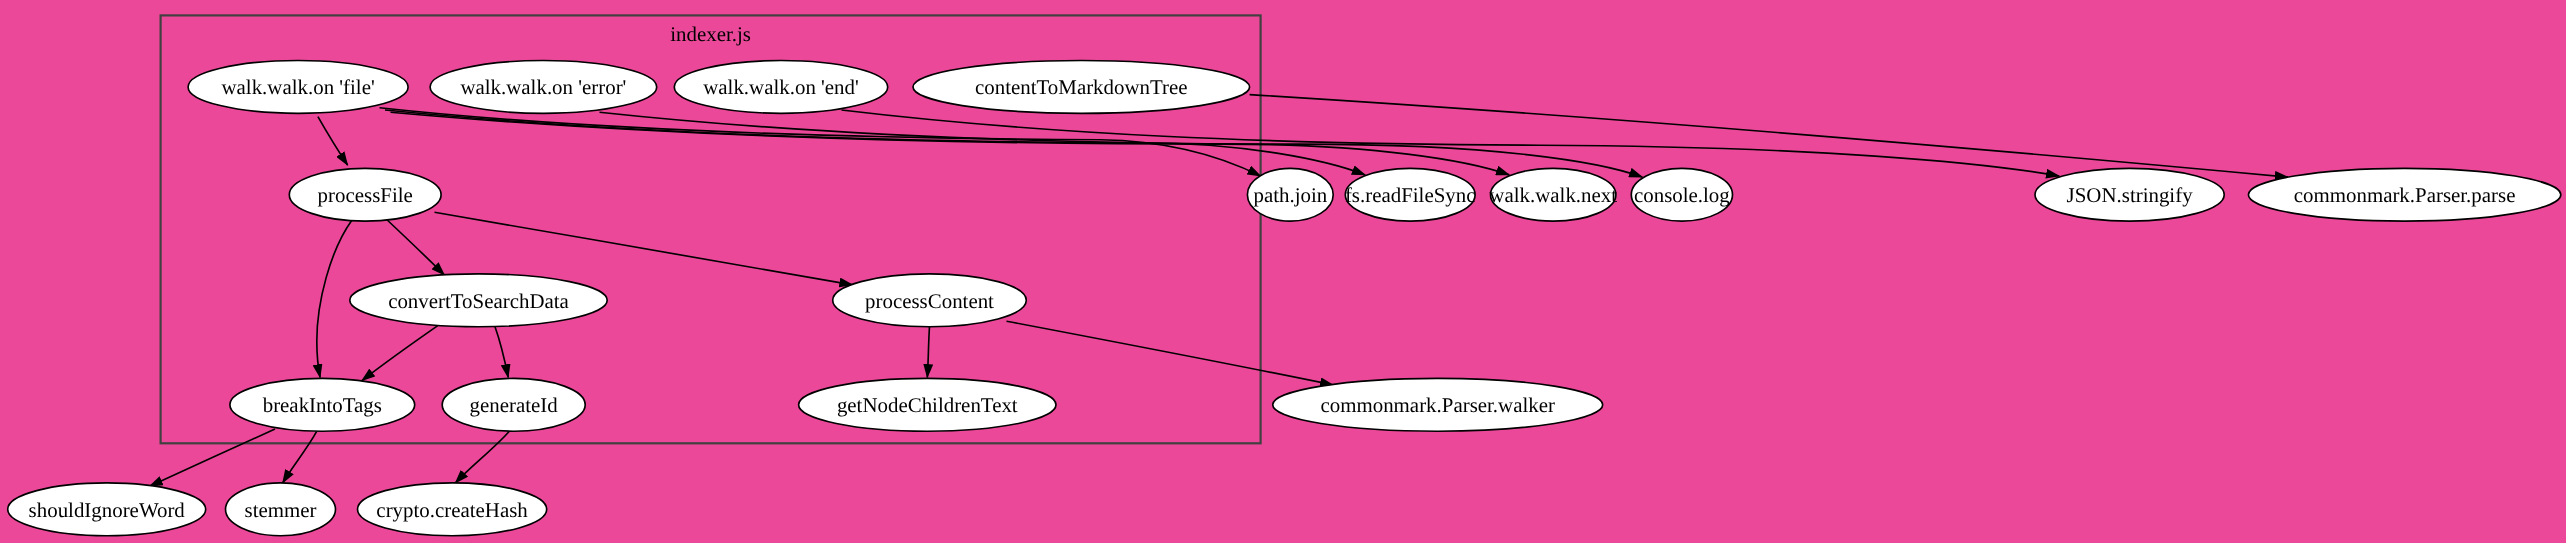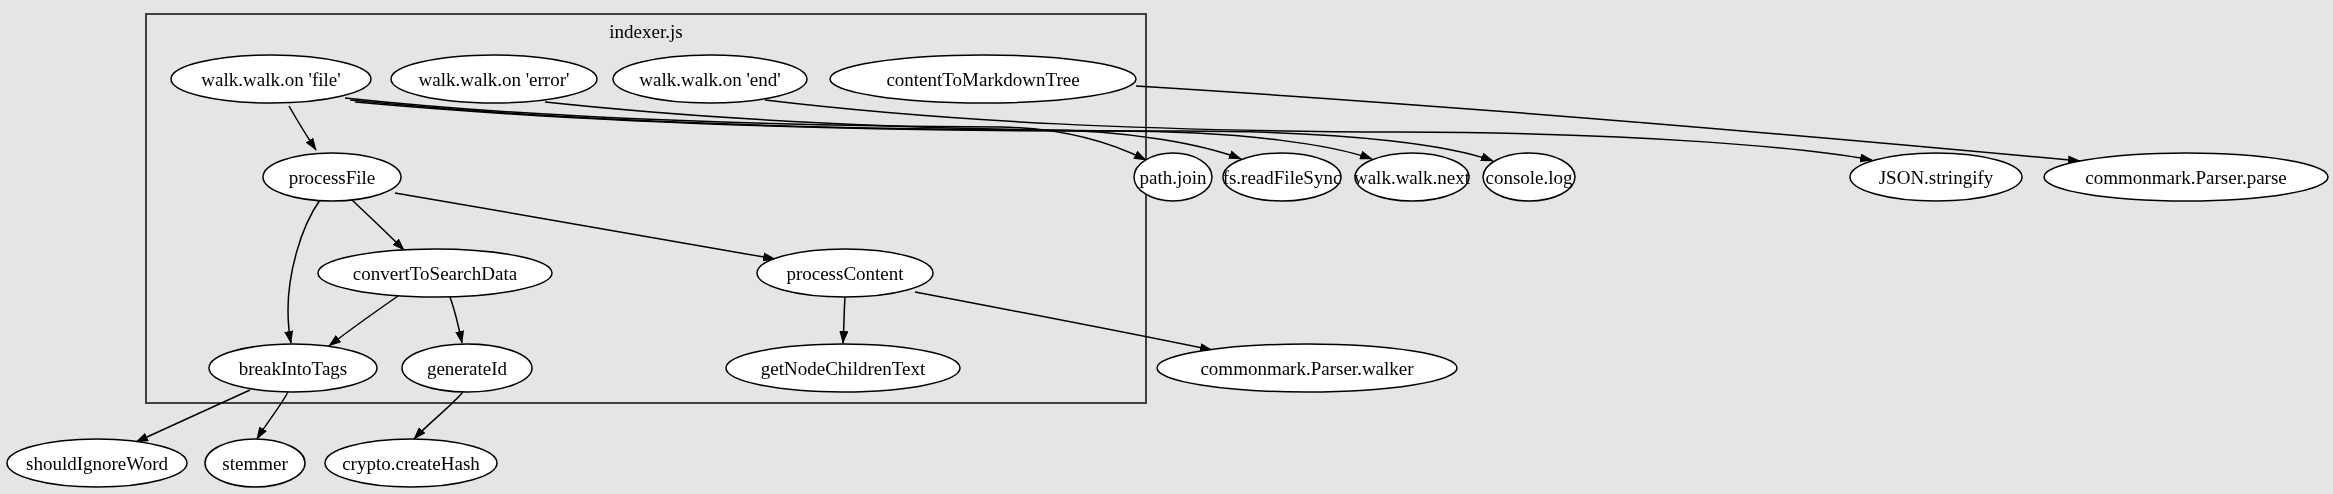--- a/index.html
+++ b/index.html
@@ -4,21 +4,21 @@
 <style>
   html, body {
     margin: 0;
     padding: 0;
     background: #ffffff;
   }
   .canvas {
     position: relative;
     width: 2333px;
     height: 494px;
-    background: #e5e5e5;
+    background: #ec4899;
     overflow: hidden;
   }
   svg text {
     font-family: "Liberation Serif", "DejaVu Serif", serif;
     font-size: 19px;
     fill: #000000;
   }
   svg .node-ellipse {
     fill: #ffffff;
     stroke: #000000;

